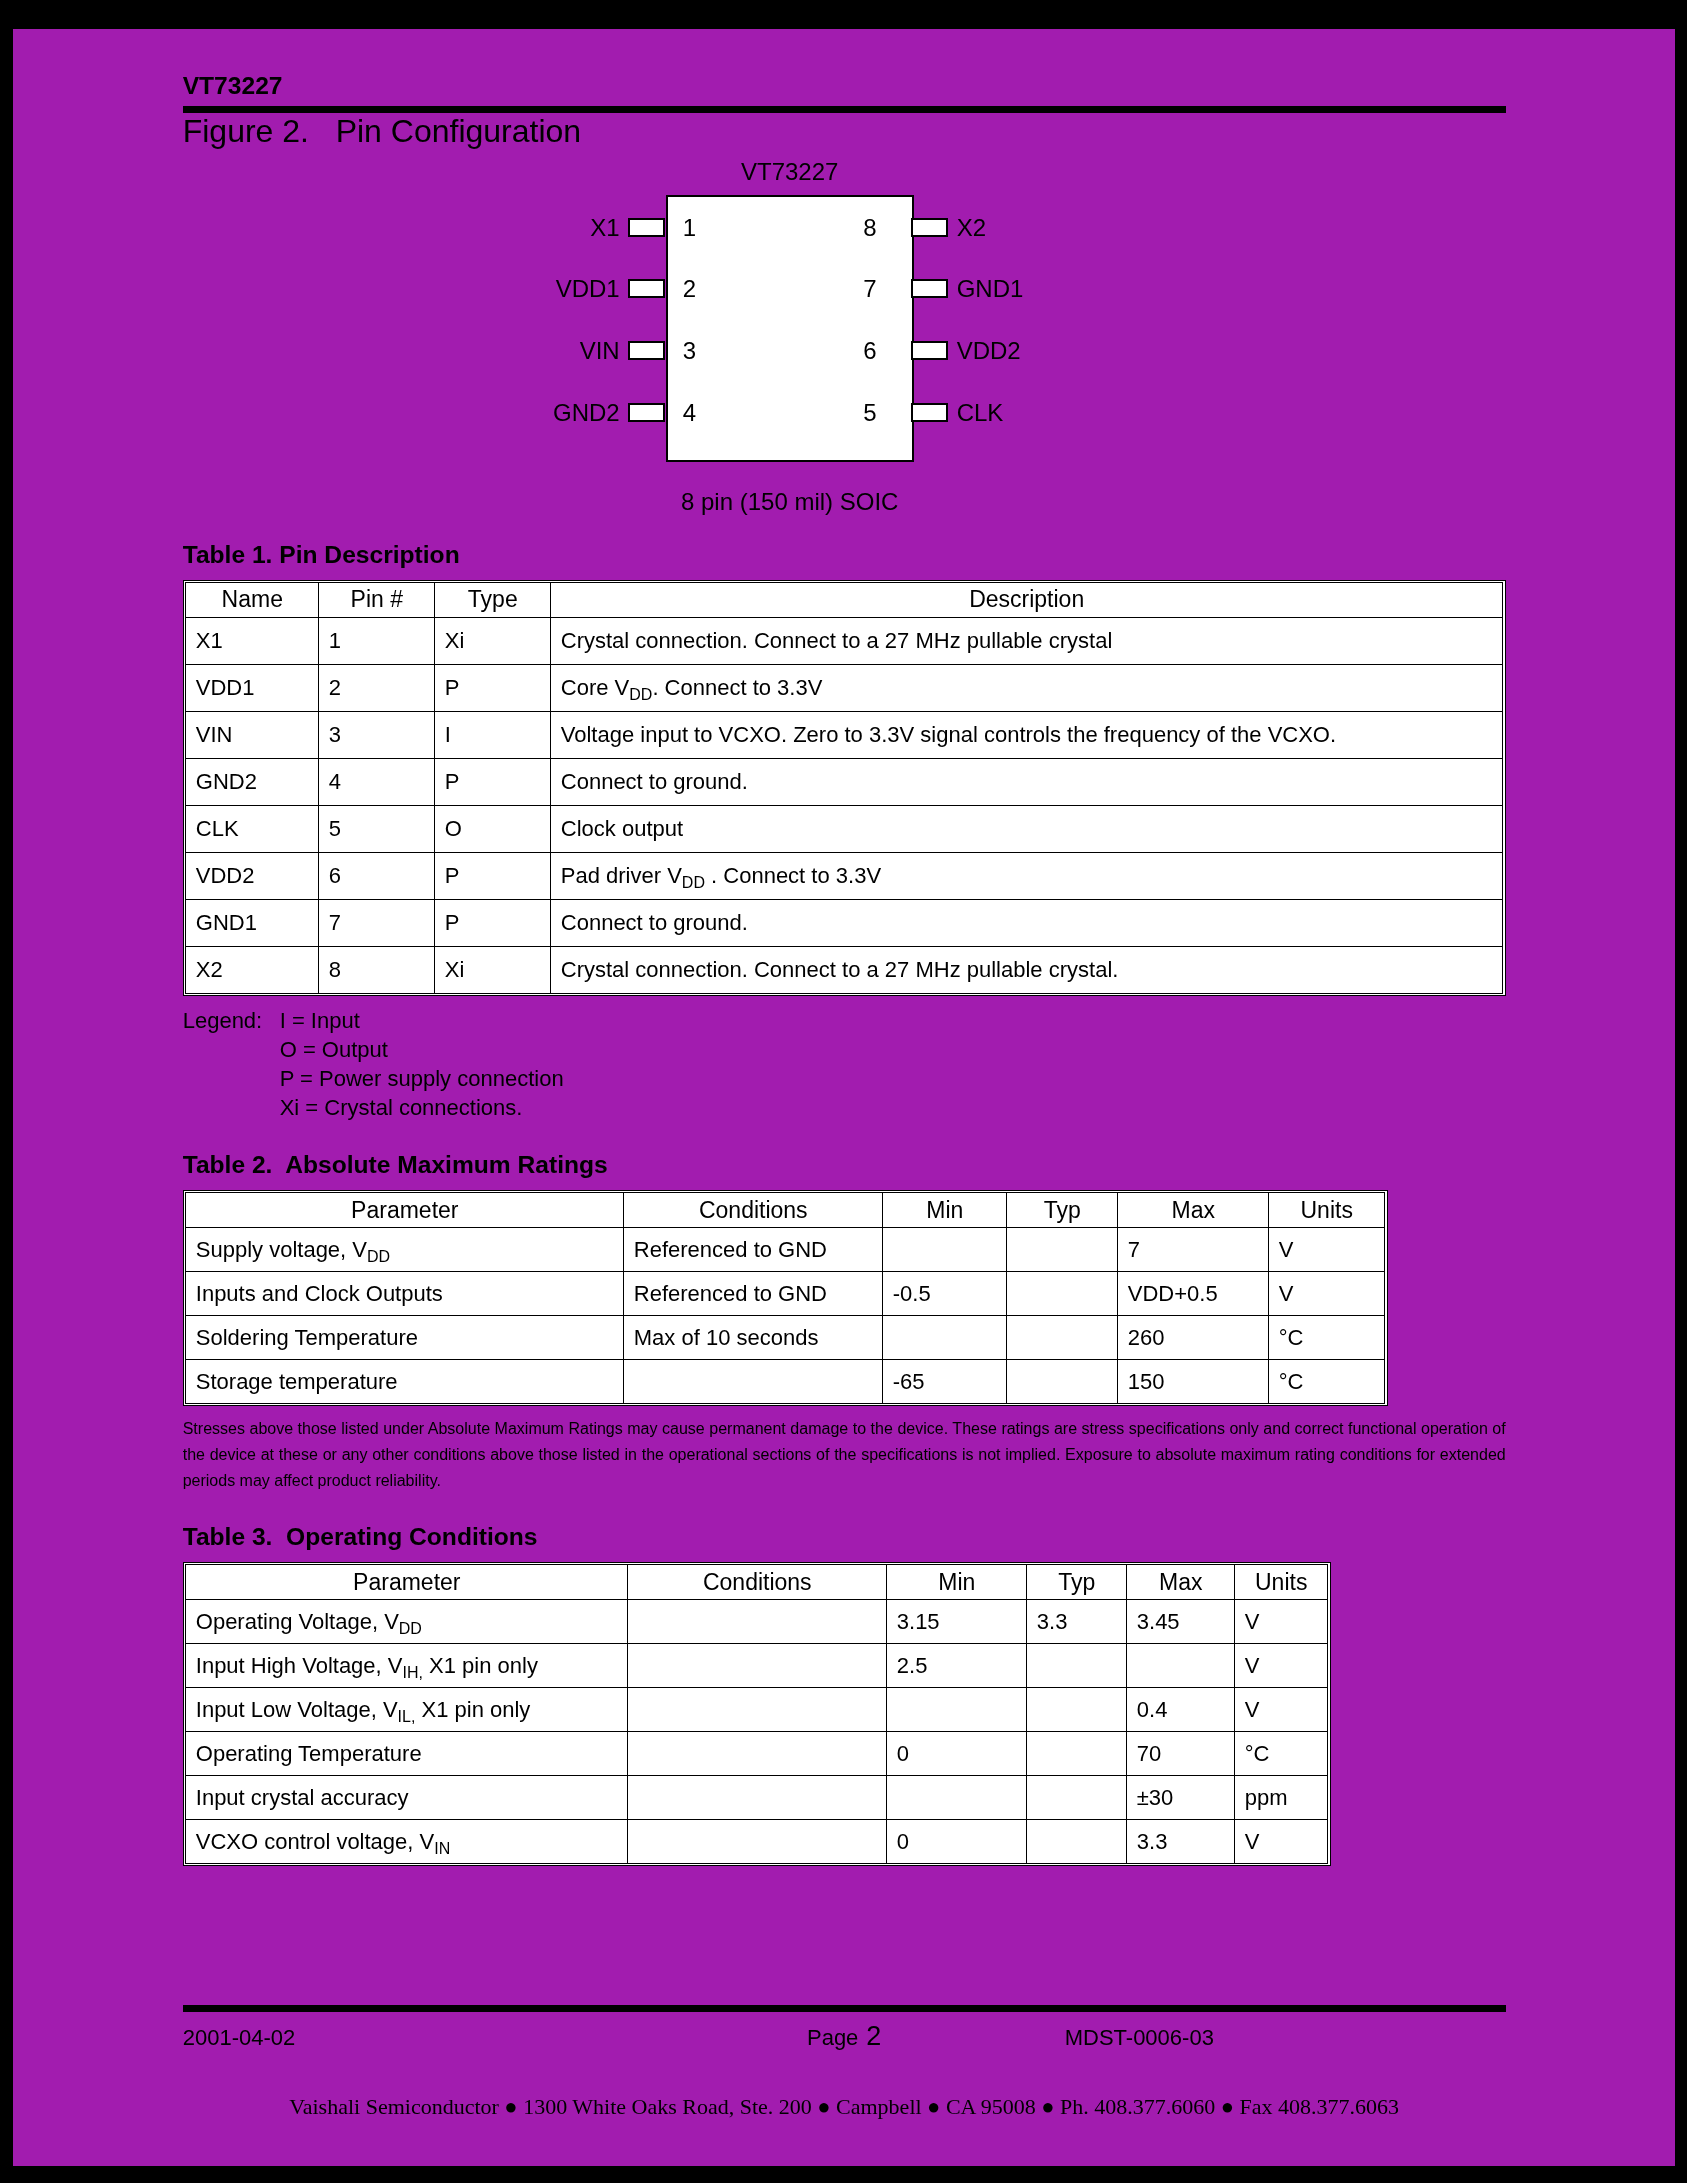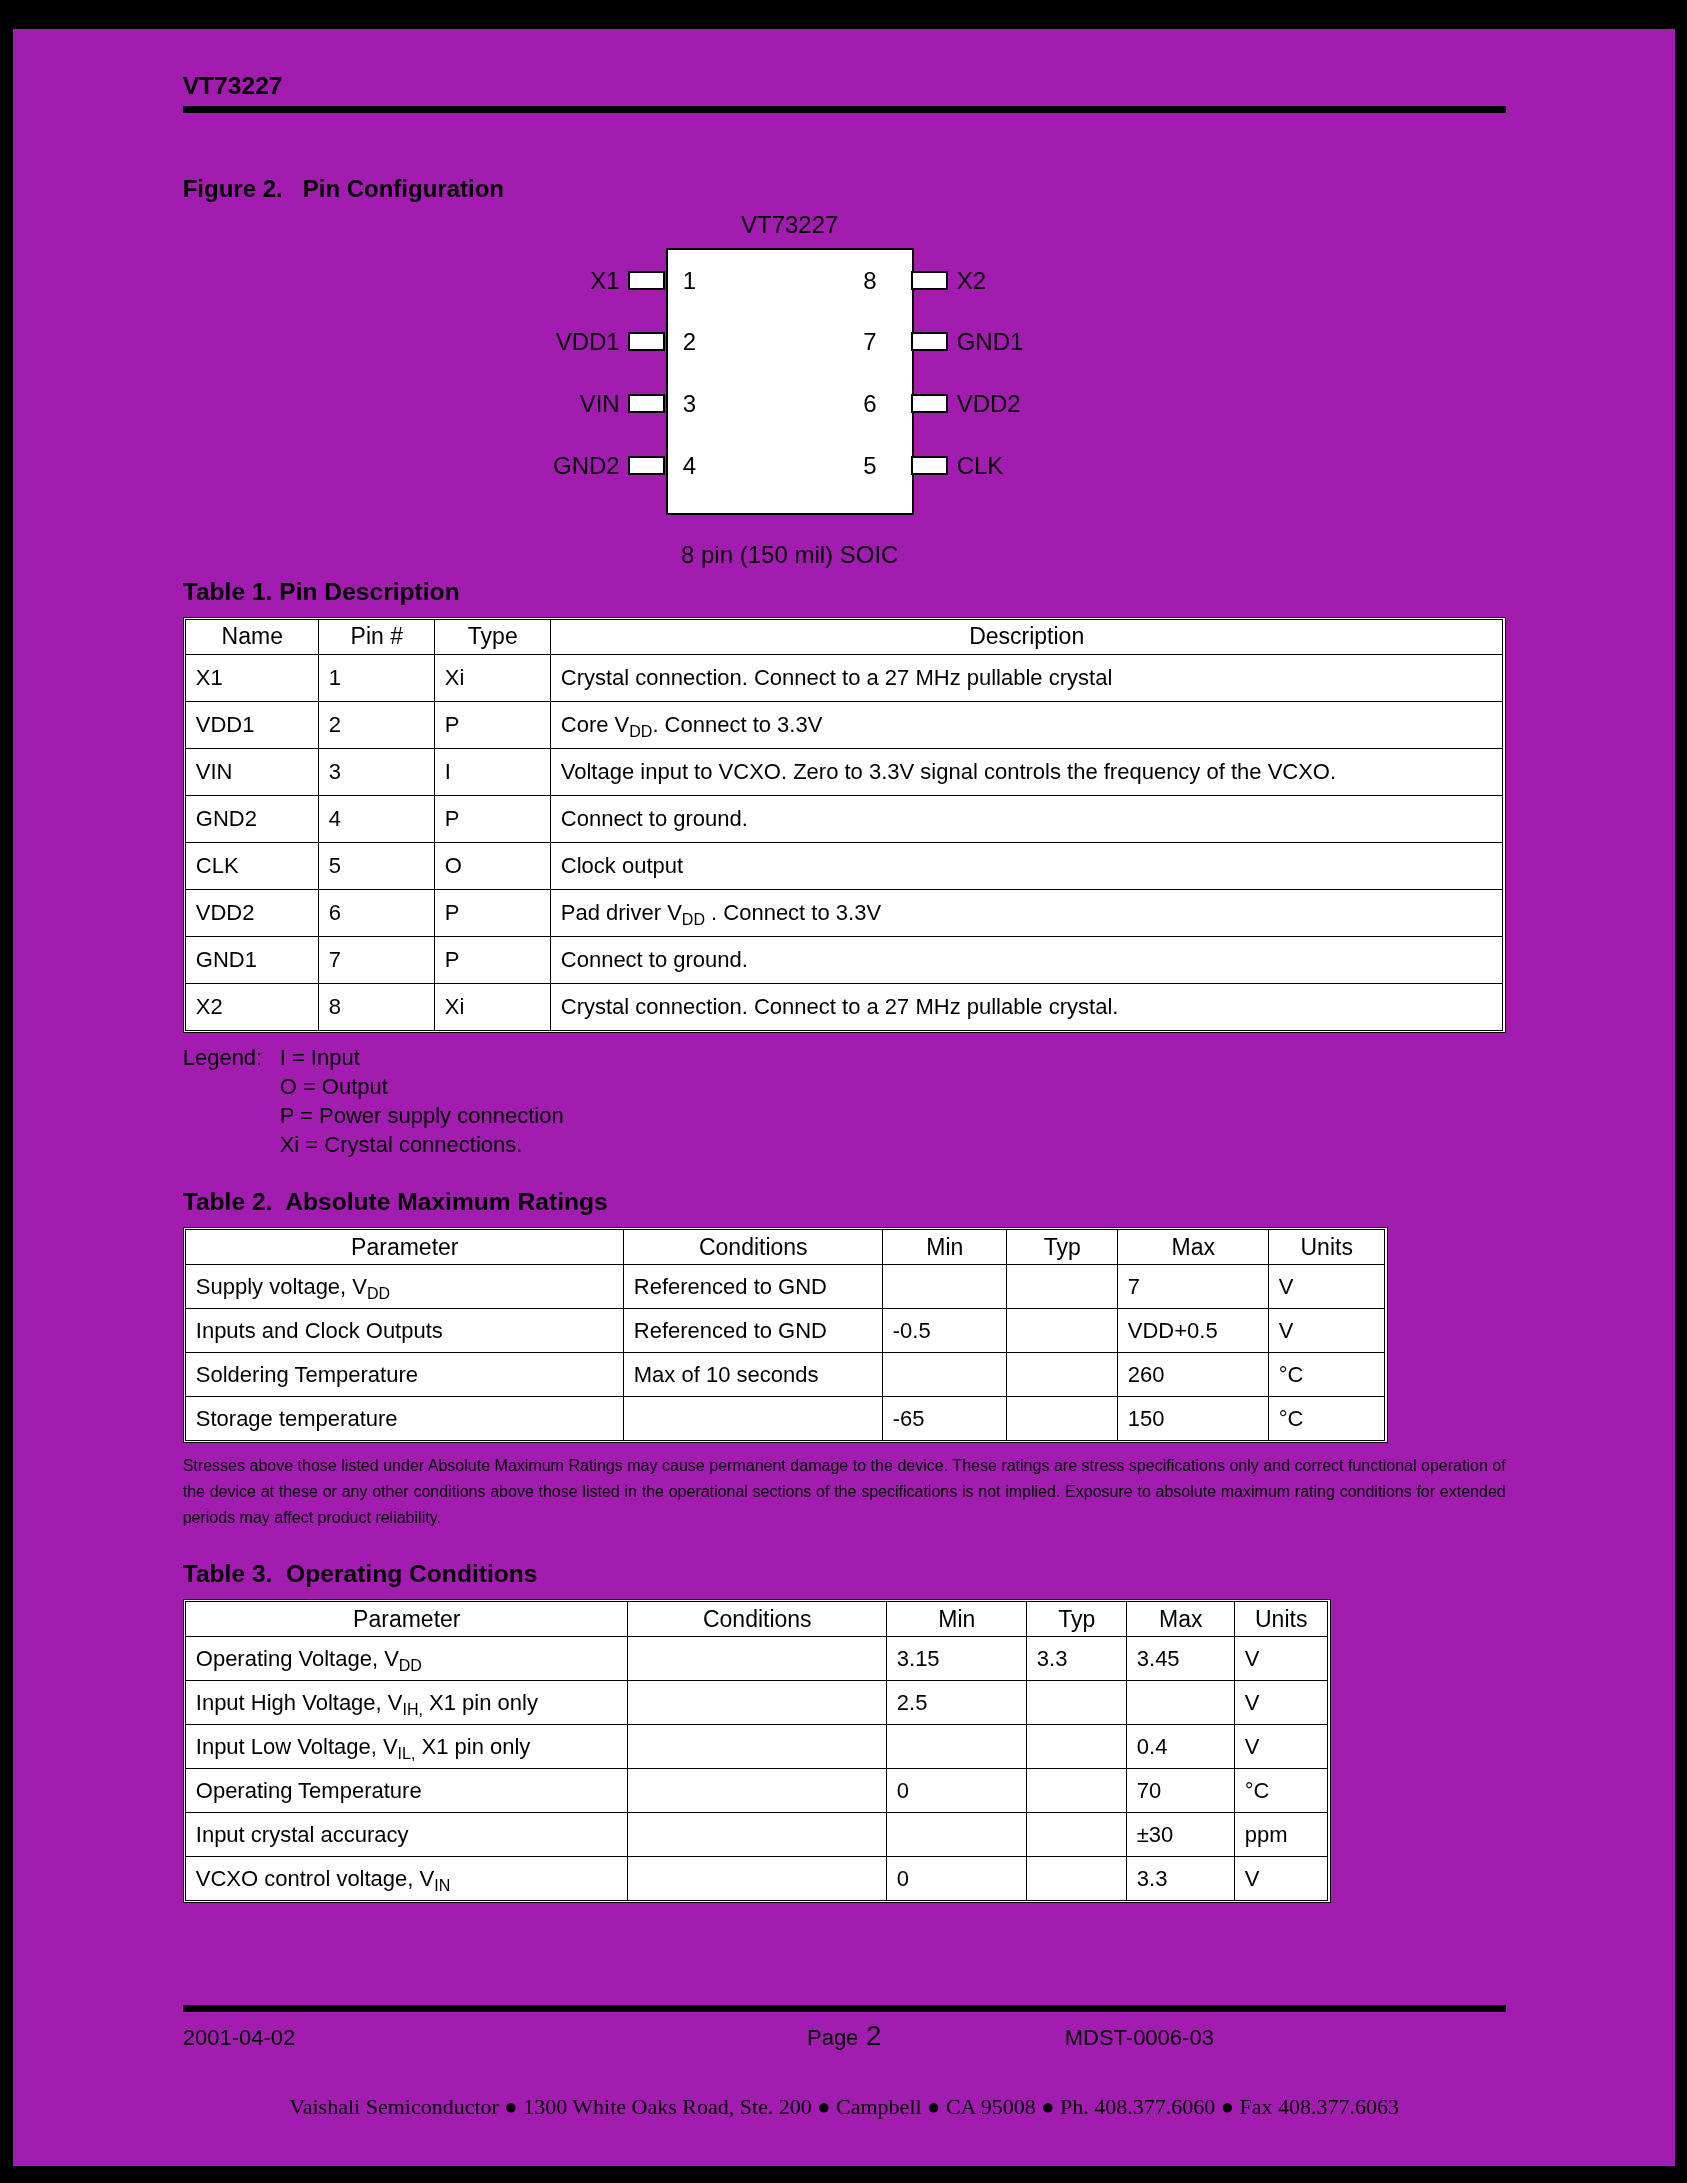--- a/index.html
+++ b/index.html
@@ -15,39 +15,39 @@
     position: absolute; left: 12.7px; top: 29px;
     width: 1662px; height: 2137px;
     background: #a21caf;
     overflow: hidden;
   }
   .content { margin-left: 170px; width: 1323px; }
 
   .doc-id { padding-top: 43px; font-size: 24.6px; font-weight: bold; }
   .rule { height: 7.1px; background: #000; margin-top: 5.6px; }
 
-  .fig-title { margin-top: 62px; font-size: 24px; font-weight: bold; white-space: pre; }
+  .fig-title { font-size: 32px; font-weight: normal; white-space: pre; }
 
   .figure { position: relative; height: 356px; margin-top: 8px; font-size: 24px; }
   .chip-label { position: absolute; left: 483px; top: 0; width: 248px; text-align: center; }
   .chip-body { position: absolute; left: 483px; top: 37px; width: 248px; height: 267px; border: 2.4px solid #000; background: #fff; }
   .pin-name-l { position: absolute; left: 183px; width: 254px; text-align: right; height: 27px; line-height: 27px; }
   .pin-name-r { position: absolute; left: 774px; width: 254px; text-align: left; height: 27px; line-height: 27px; }
   .pin-num-l { position: absolute; left: 500px; width: 64px; height: 27px; line-height: 27px; }
   .pin-num-r { position: absolute; left: 627px; width: 67px; text-align: right; height: 27px; line-height: 27px; }
   .stub { position: absolute; width: 37px; height: 19px; border: 2.4px solid #000; background: #fff; }
   .stub-l { left: 445px; }
   .stub-r { left: 728px; }
   .r0 { top: 56px; }  .r0s { top: 60px; }
   .r1 { top: 117px; } .r1s { top: 121px; }
   .r2 { top: 179px; } .r2s { top: 183px; }
   .r3 { top: 241px; } .r3s { top: 245px; }
   .fig-caption { position: absolute; left: 483px; top: 330px; width: 248px; text-align: center; white-space: nowrap; }
 
-  .tbl-title { font-size: 24.6px; font-weight: bold; margin-top: 11px; white-space: pre; }
+  .tbl-title { font-size: 24.6px; font-weight: bold; margin-top: 27px; white-space: pre; }
   .tbl-title.mt36 { margin-top: 29px; }
   .tbl-wrap { border: 1.6px solid #000; padding: 1.6px; margin-top: 11px; background: #fff; }
   .w1 { width: 1323px; }
   .w2 { width: 1205px; }
   .w3 { width: 1148px; }
   table { border-collapse: collapse; width: 100%; font-size: 22px; }
   th, td { border: 1.6px solid #000; vertical-align: middle; text-align: left; }
   th { text-align: center; font-weight: normal; font-size: 23px; padding: 3.2px 6.4px; line-height: 27px; }
   .t1 td { padding: 9.5px 9.5px; line-height: 27px; }
   .t23 td { padding: 8px 9.5px; line-height: 27px; }

